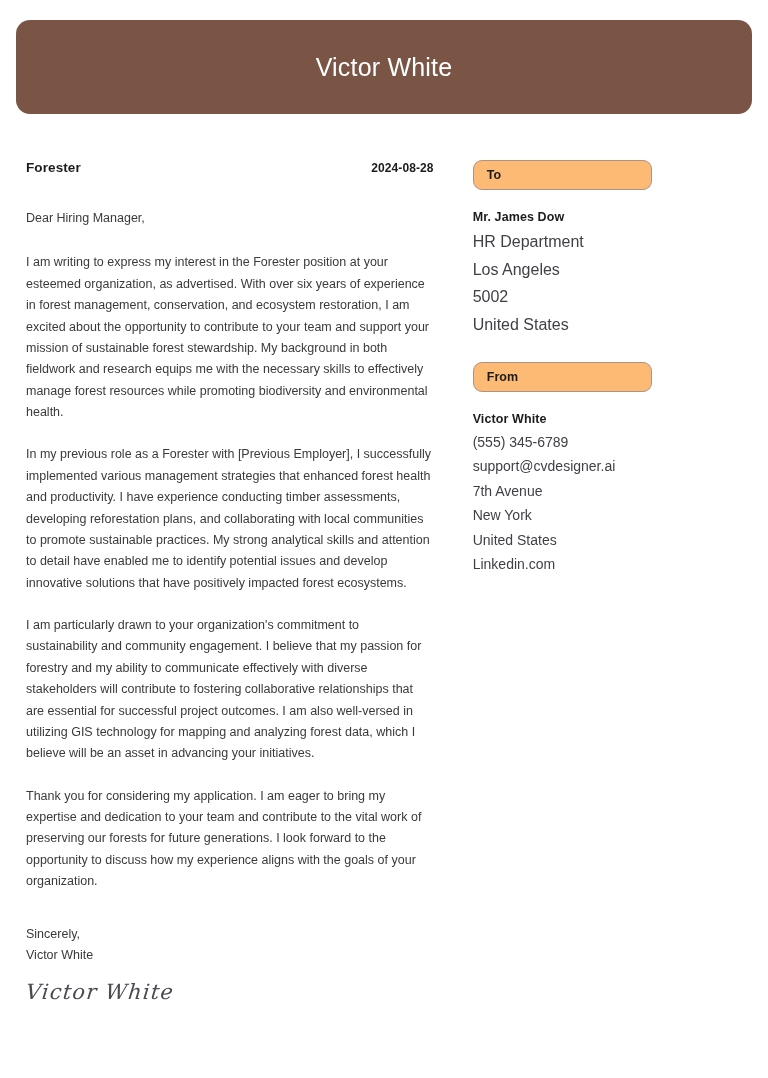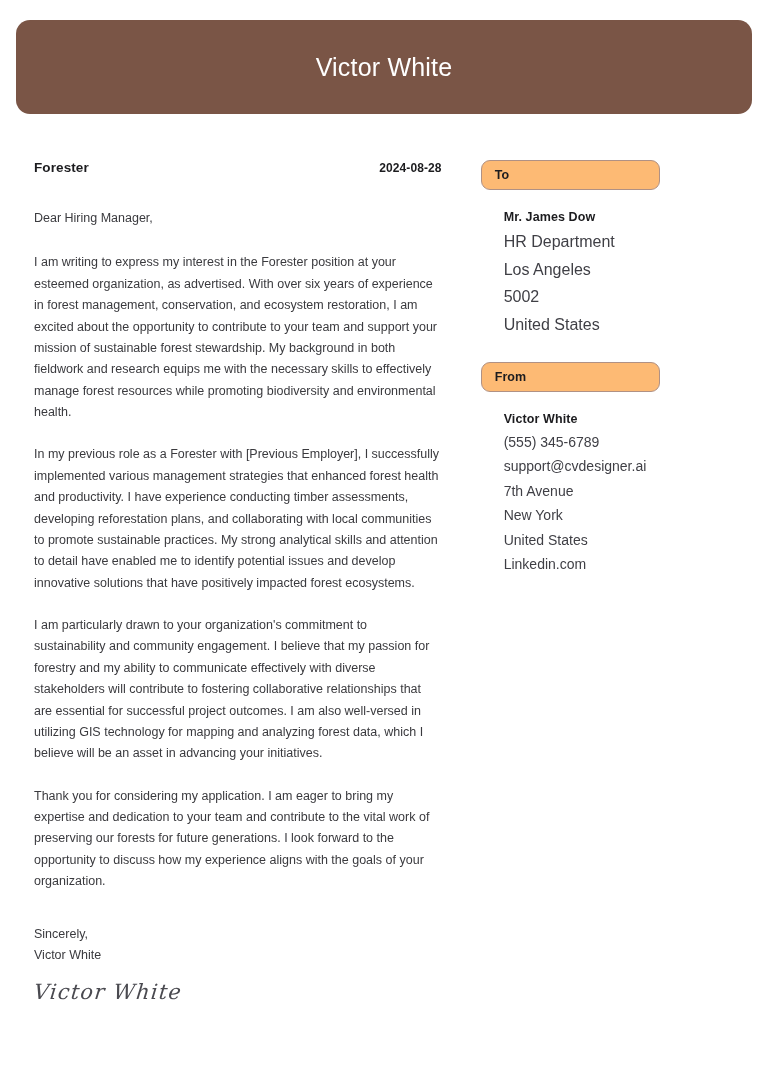--- a/index.html
+++ b/index.html
@@ -35,21 +35,21 @@
     color: #ffffff;
     font-size: 25px;
     font-weight: 400;
     letter-spacing: 0.2px;
     line-height: 1;
   }
 
   
   .content {
     position: absolute;
-    left: 8px;
+    left: 0;
     top: 160px;
     width: 652px;
   }
   .columns {
     display: flex;
     align-items: flex-start;
   }
 
   
   .letter-col {
@@ -129,21 +129,20 @@
     margin-top: 0;
   }
   .side-label {
     font-size: 12.5px;
     font-weight: bold;
     color: #1c1c1f;
     letter-spacing: 0.1px;
   }
   .addr-block {
     margin-top: 17px;
-    margin-left: 23px;
   }
   .addr-name {
     font-size: 12.5px;
     font-weight: bold;
     color: #1c1c1f;
     line-height: 1.68;
     letter-spacing: 0.1px;
   }
   .addr-line {
     font-size: 16px;

